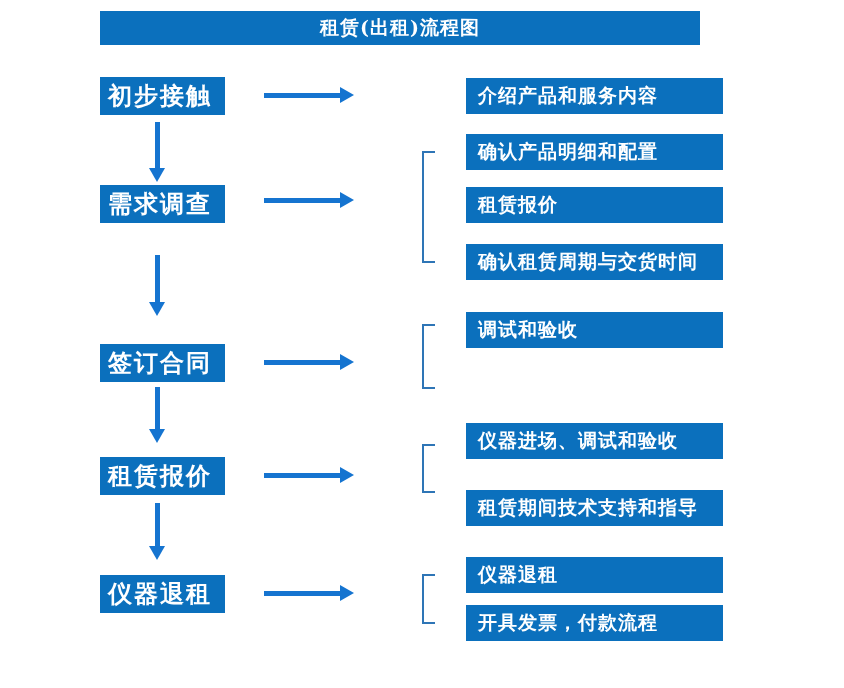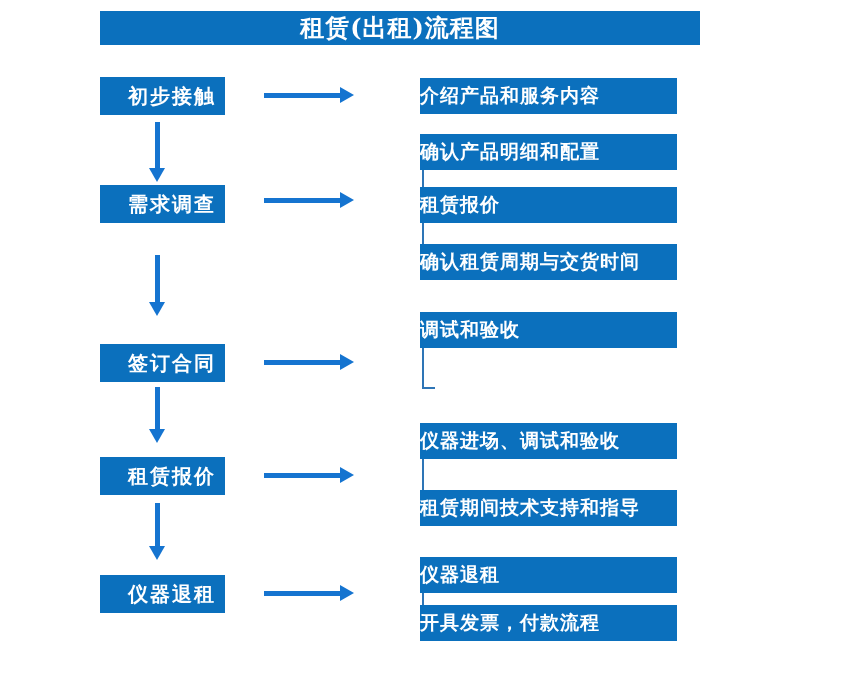--- a/index.html
+++ b/index.html
@@ -15,43 +15,44 @@
     background: var(--bg, #ffffff);
     overflow: hidden;
   }
   .titlebar {
     position: absolute;
     left: 100px; top: 11px;
     width: 600px; height: 34px;
     background: var(--box, #0b70bd);
     color: var(--boxtext, #ffffff);
     display: flex; align-items: center; justify-content: center;
-    font-size: 24px; font-weight: bold;
+    font-size: 19px; font-weight: bold;
     letter-spacing: 1px;
   }
   .stepbox {
     position: absolute;
     left: 100px;
     width: 125px; height: 38px;
     background: var(--box, #0b70bd);
     color: var(--boxtext, #ffffff);
     display: flex; align-items: center;
-    padding-left: 28px;
+    padding-left: 8px;
     box-sizing: border-box;
-    font-size: 20px; font-weight: bold;
+    font-size: 24px; font-weight: bold;
     letter-spacing: 2px;
     white-space: nowrap;
   }
   .outbox {
     position: absolute;
-    left: 420px;
+    left: 466px;
     width: 257px; height: 36px;
     background: var(--box, #0b70bd);
     color: var(--boxtext, #ffffff);
     display: flex; align-items: center;
+    padding-left: 12px;
     box-sizing: border-box;
     font-size: 19px; font-weight: bold;
     letter-spacing: 1px;
     white-space: nowrap;
   }
   .harrow {
     position: absolute;
     left: 264px;
     width: 76px; height: 5px;
     background: var(--arrow, #1574d0);

